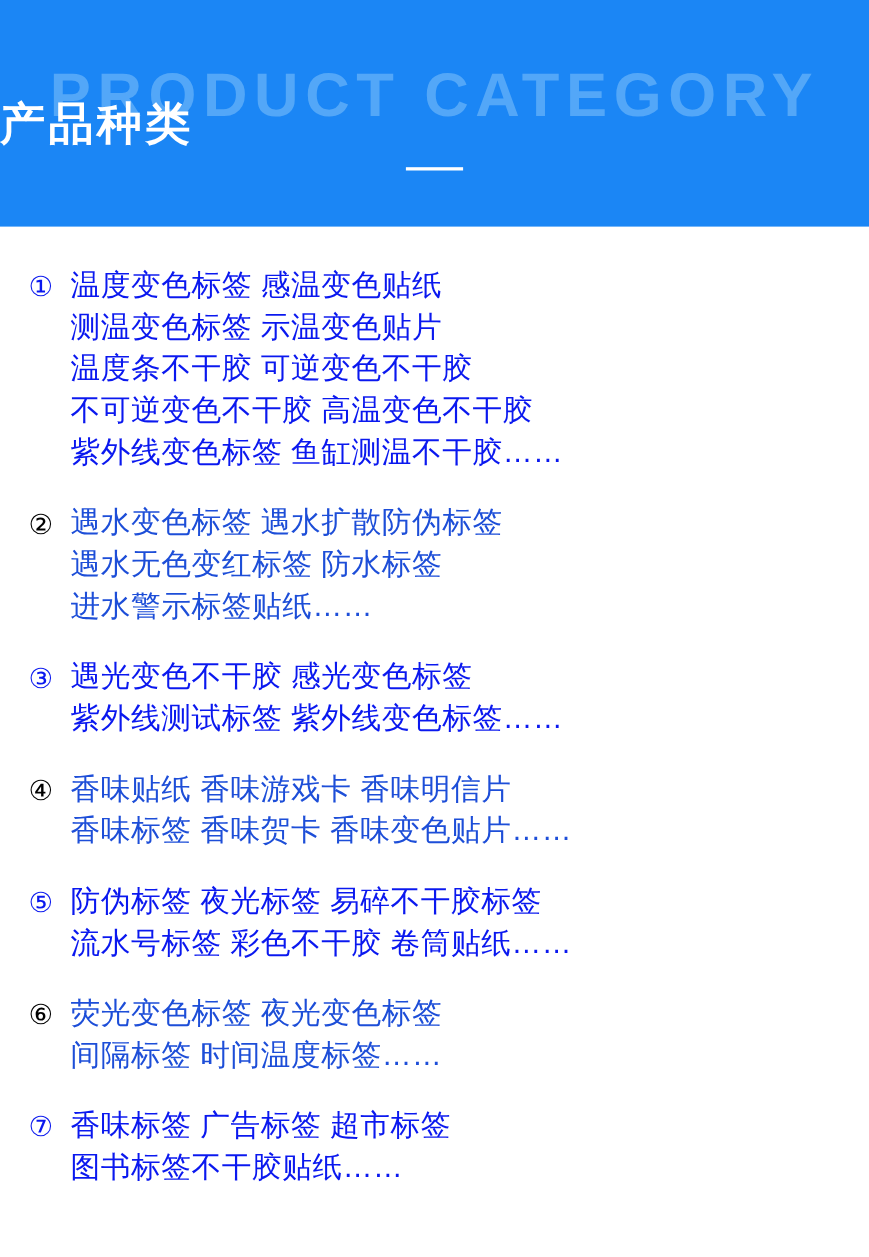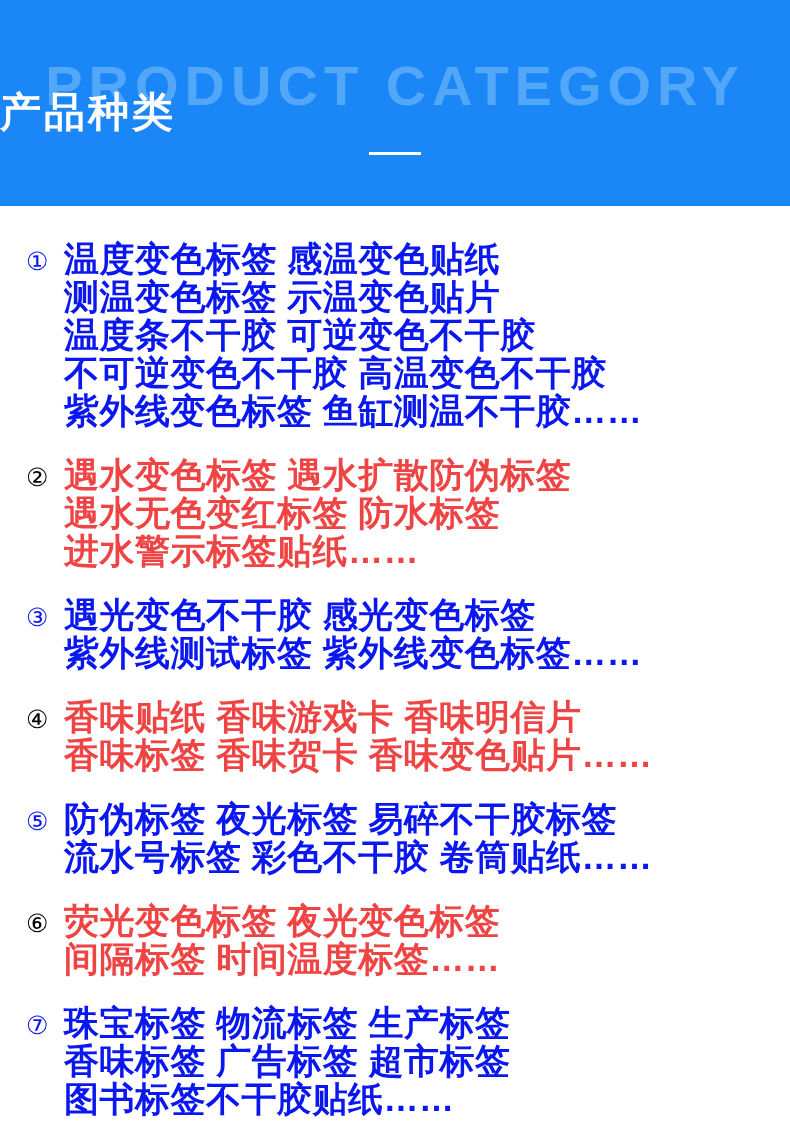--- a/index.html
+++ b/index.html
@@ -77,28 +77,28 @@
     line-height: 42px;
     color: #000000;
     text-align: left;
     user-select: none;
   }
   .group-lines {
     flex: 1 1 auto;
     padding-left: 4px;
   }
   .line {
-    font-size: 35px;
-    font-weight: bold;
+    font-size: 27px;
+    font-weight: normal;
     line-height: 38px;
     white-space: nowrap;
     letter-spacing: 0.5px;
   }
   .blue .line, .blue .group-num { color: #0a18ef; }
-  .black .line { color: #ef4444; }
+  .black .line { color: #1d4ed8; }
   .black .group-num { color: #000000; }
 </style>
 </head>
 <body>
 
 <div class="page">
 
   <div class="banner">
     <div class="banner-ghost">PRODUCT CATEGORY</div>
     <div class="banner-title">产品种类</div>
@@ -155,20 +155,19 @@
       <div class="group-num">⑥</div>
       <div class="group-lines">
         <div class="line">荧光变色标签  夜光变色标签</div>
         <div class="line">间隔标签  时间温度标签……</div>
       </div>
     </div>
 
     <div class="group blue">
       <div class="group-num">⑦</div>
       <div class="group-lines">
-        <div class="line">珠宝标签  物流标签  生产标签</div>
         <div class="line">香味标签  广告标签  超市标签</div>
         <div class="line">图书标签不干胶贴纸……</div>
       </div>
     </div>
 
   </div>
 </div>
 
 </body></html>

